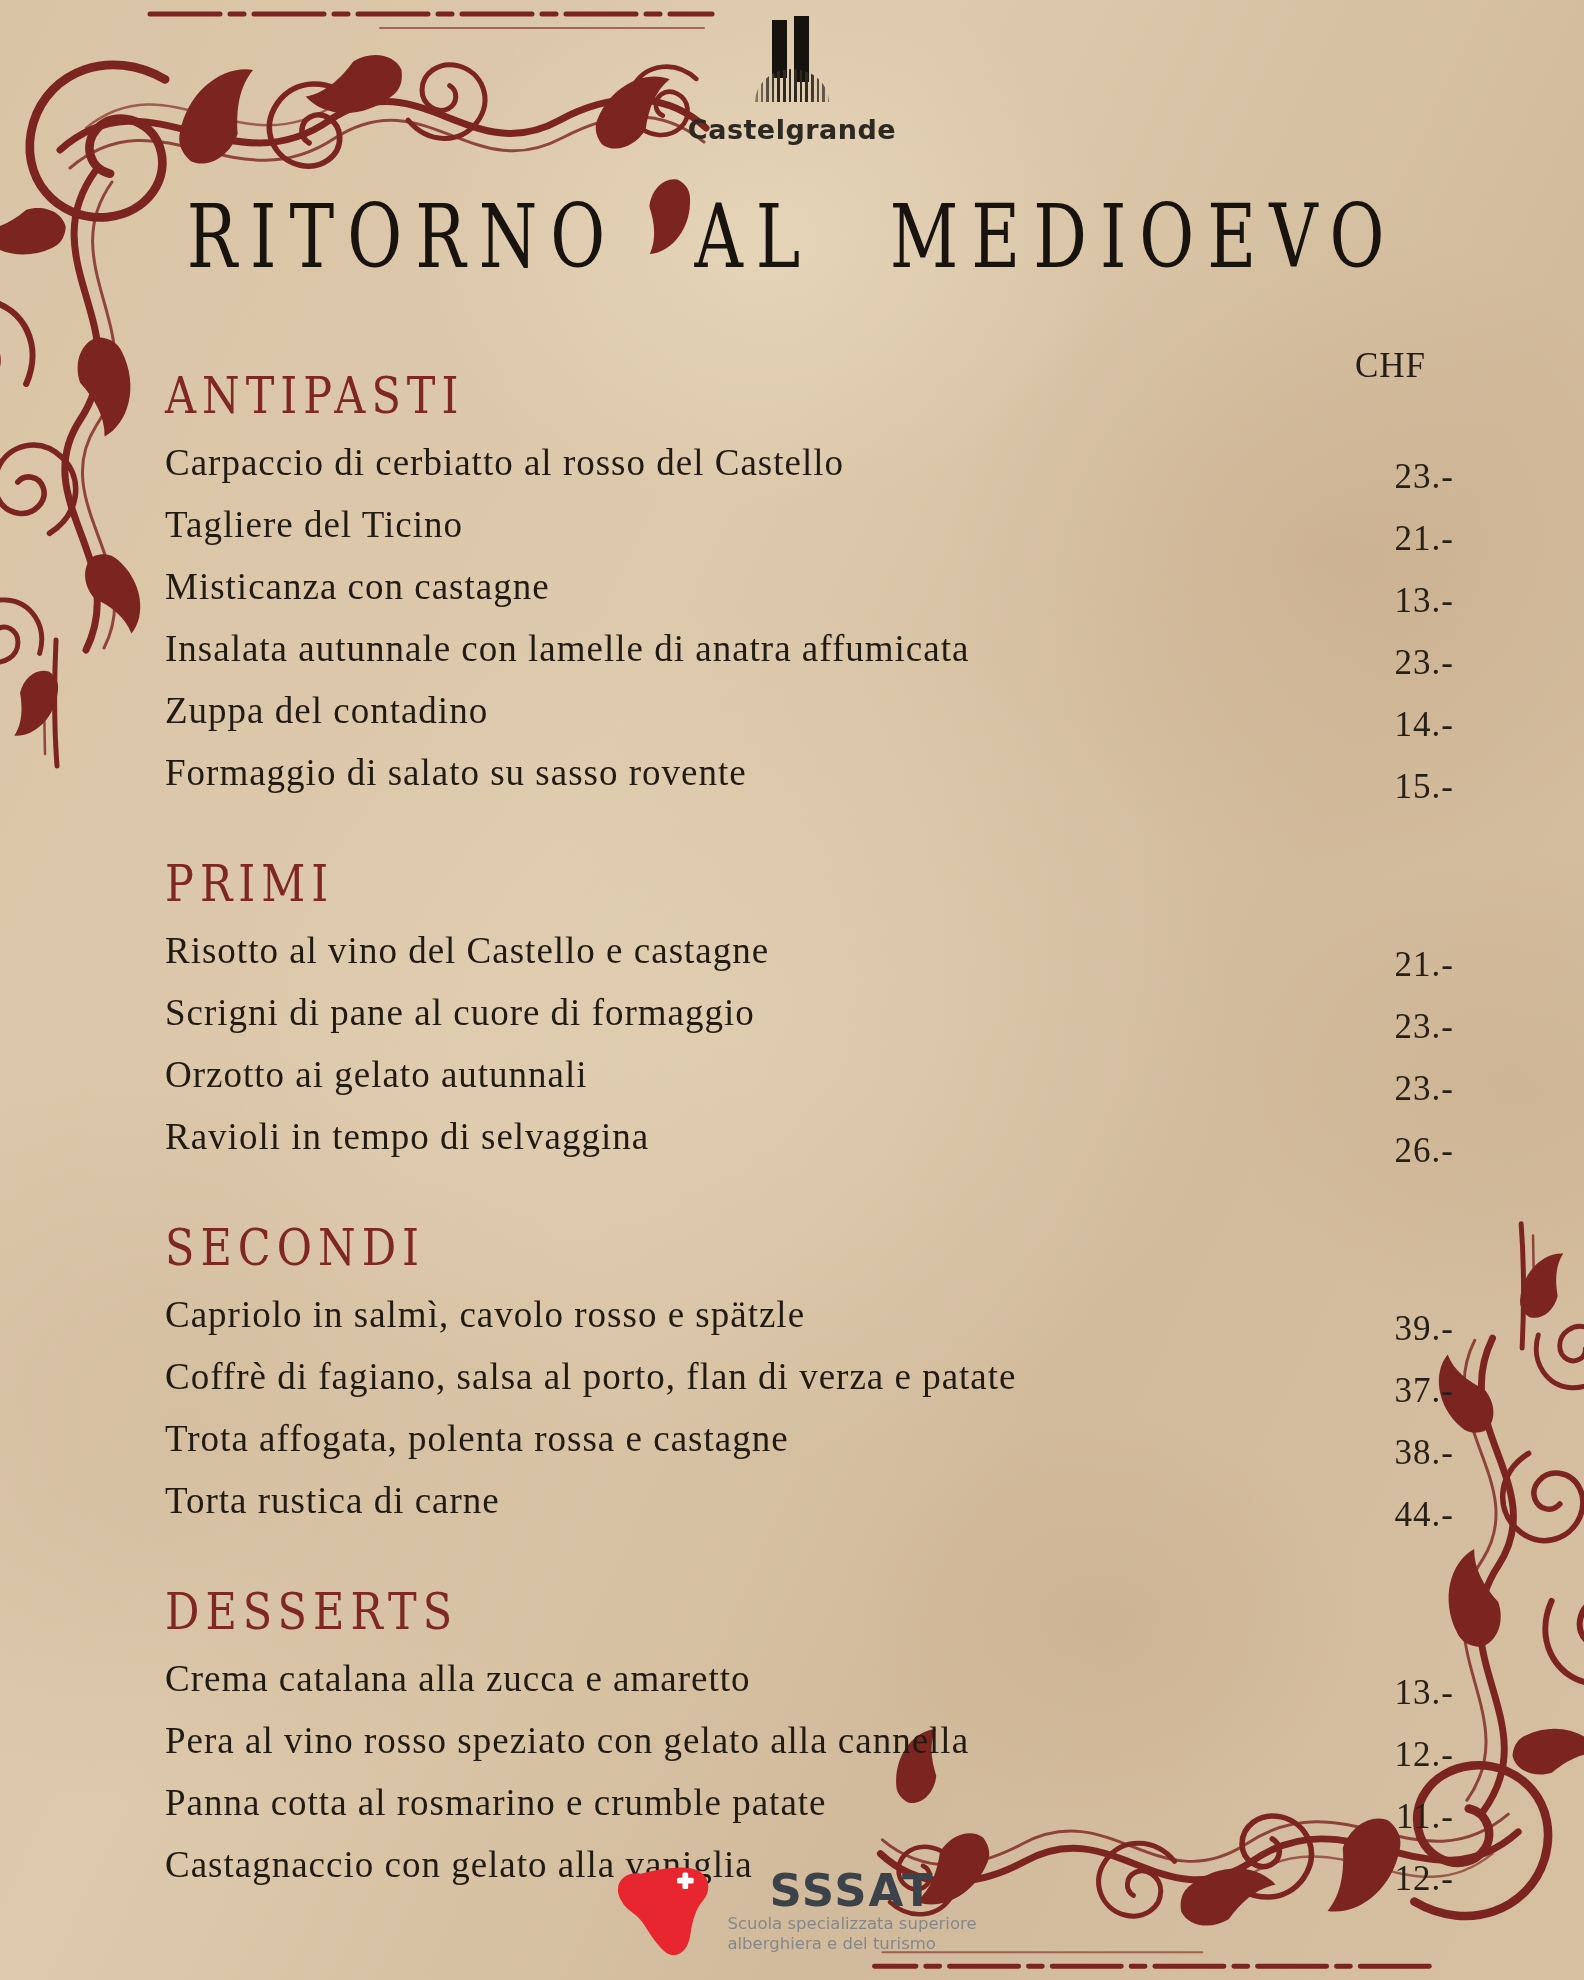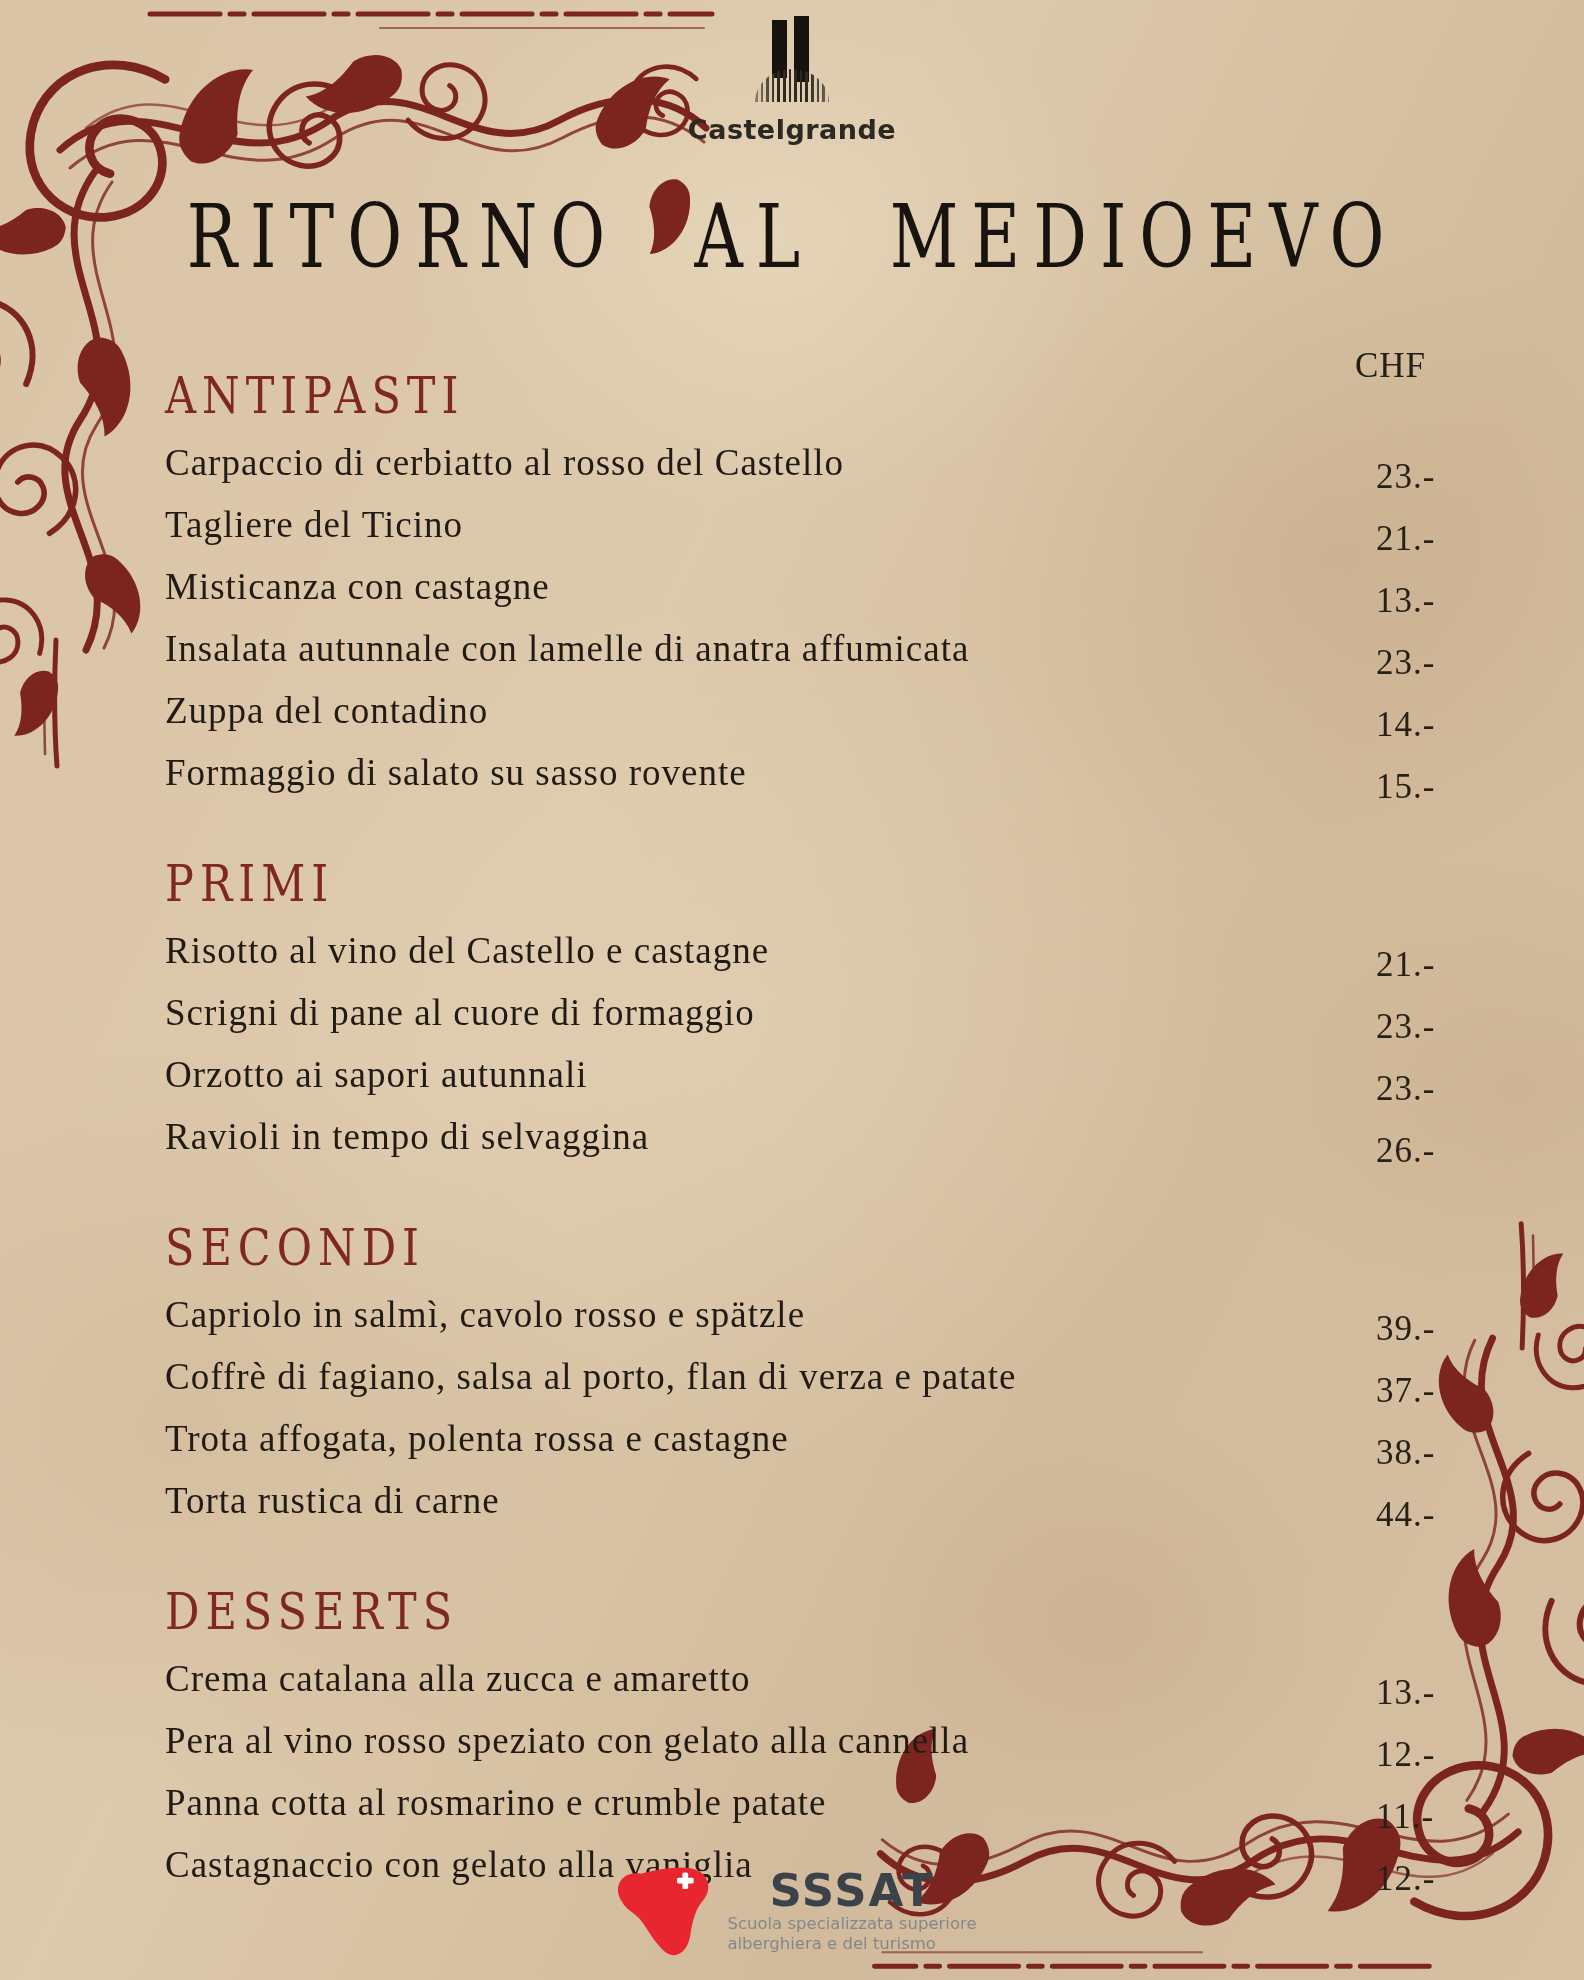--- a/index.html
+++ b/index.html
@@ -47,21 +47,21 @@
   .chf{position:absolute;top:-6px;right:28px;font-size:35px;color:#241e16;letter-spacing:1px;}
   .section{margin-top:56px;}
   .section:first-of-type{margin-top:20px;}
   .sec-head{
     font-family:"DejaVu Serif",serif;font-size:43px;color:#7f2822;
     letter-spacing:6px;line-height:56px;height:56px;
     transform:scaleY(1.18);transform-origin:left bottom;margin-bottom:4px;font-weight:500;
   }
   .row{display:flex;justify-content:space-between;height:62px;}
   .item-name{font-size:37px;line-height:62px;color:#211b14;letter-spacing:1px;white-space:nowrap;}
-  .item-price{width:78px;font-size:35px;line-height:62px;color:#262017;transform:translateY(14px);letter-spacing:1px;}
+  .item-price{width:78px;font-size:35px;line-height:62px;color:#262017;transform:translateY(14px);letter-spacing:1px;text-align:right;}
   
   .sssat{position:absolute;left:50%;bottom:14px;transform:translateX(-50%);
     display:flex;align-items:center;gap:16px;}
   .sssat-text{display:flex;flex-direction:column;}
   .sssat-word{font-family:"DejaVu Sans","Liberation Sans",sans-serif;font-weight:800;
     font-size:45px;line-height:46px;color:#3c4249;letter-spacing:2px;text-align:center;}
   .sssat-tag{font-family:"DejaVu Sans","Liberation Sans",sans-serif;font-size:16.5px;
     line-height:20px;color:#84878a;}
 </style>
 </head>
@@ -165,21 +165,21 @@
     <span class="item-name">Risotto al vino del Castello e castagne</span>
     <span class="item-price">21.-</span>
   </div>
 
   <div class="row">
     <span class="item-name">Scrigni di pane al cuore di formaggio</span>
     <span class="item-price">23.-</span>
   </div>
 
   <div class="row">
-    <span class="item-name">Orzotto ai sapori autunnali</span>
+    <span class="item-name">Orzotto ai gelato autunnali</span>
     <span class="item-price">23.-</span>
   </div>
 
   <div class="row">
     <span class="item-name">Ravioli in tempo di selvaggina</span>
     <span class="item-price">26.-</span>
   </div>
 </div>
   </div>
 

